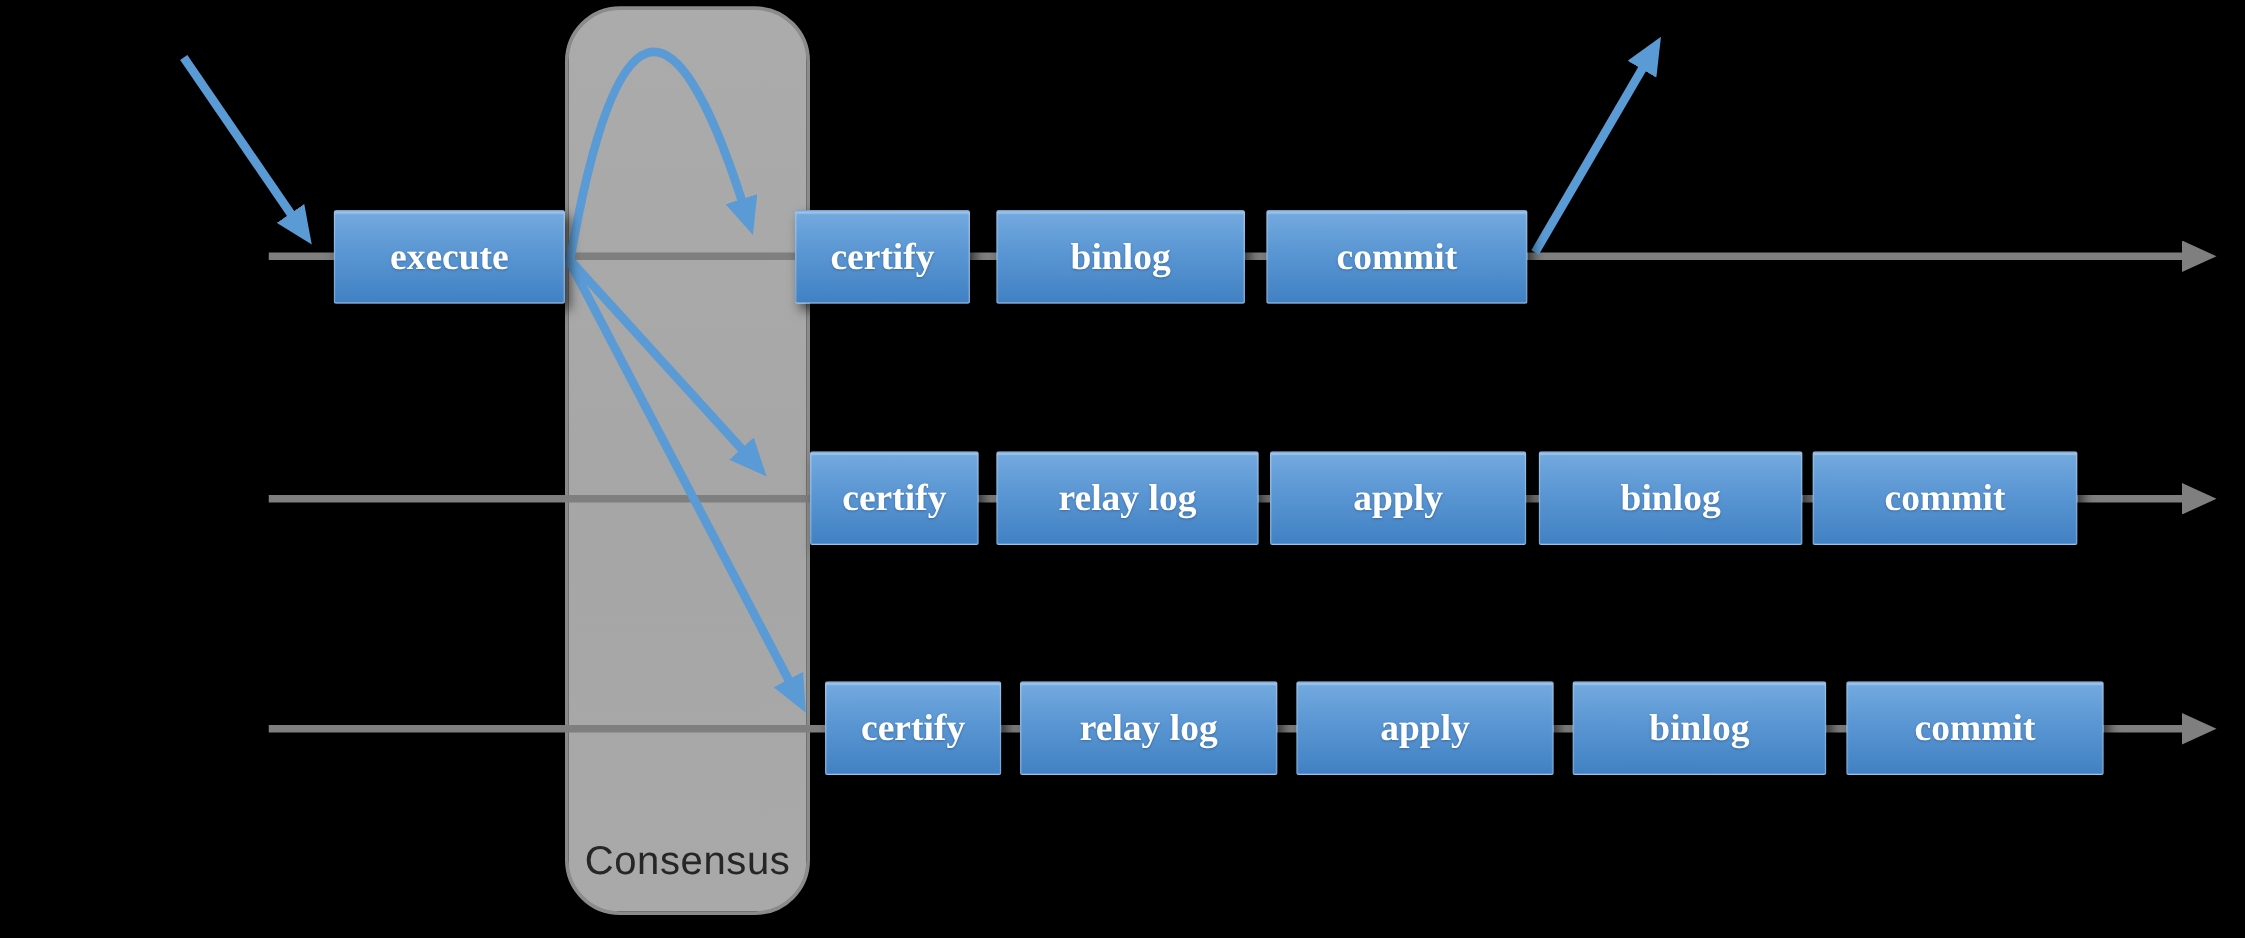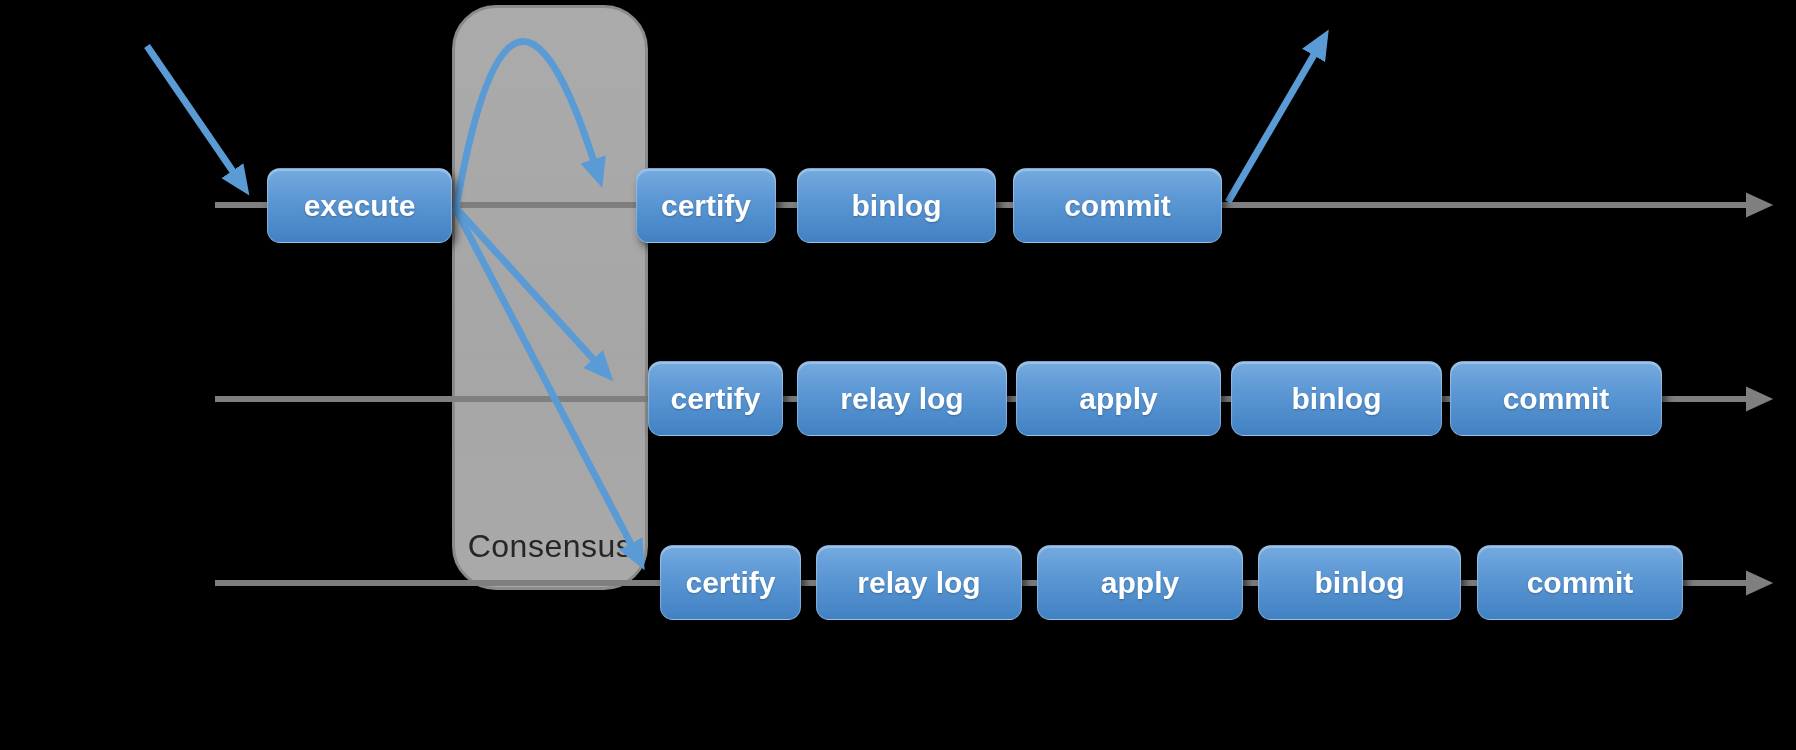--- a/index.html
+++ b/index.html
@@ -14,21 +14,21 @@
     height: 750px;
     background: #000;
     overflow: hidden;
   }
   
   .consensus {
     position: absolute;
     left: 452px;
     top: 5px;
     width: 196px;
-    height: 585px;
+    height: 727px;
     background: linear-gradient(180deg, #ababab 0%, #a6a6a6 60%, #a9a9a9 100%);
     border: 3px solid #8b8b8b;
     border-radius: 44px;
     box-sizing: border-box;
     box-shadow: 5px 5px 10px rgba(0,0,0,0.55);
   }
   .consensus-label {
     position: absolute;
     left: 0;
     right: 0;
@@ -42,34 +42,35 @@
     position: absolute;
     left: 0;
     top: 0;
     width: 1796px;
     height: 750px;
   }
   
   .box {
     position: absolute;
     height: 75px;
-    border-radius: 13px;
+    border-radius: 2px;
     background: linear-gradient(180deg, #74aadf 0%, #5a96d3 45%, #4181c3 100%);
     border: 1px solid rgba(255,255,255,0.28);
     box-sizing: border-box;
     box-shadow: 4px 5px 9px rgba(0,0,0,0.6),
                 inset 0 2px 1px rgba(255,255,255,0.30);
     display: flex;
     align-items: center;
     justify-content: center;
     color: #fff;
     font-weight: bold;
     font-size: 30px;
     text-shadow: 0 1px 2px rgba(0,0,0,0.25);
     white-space: nowrap;
+    font-family: Liberation Serif, serif;
   }
 </style>
 </head>
 <body>
 
 <div class="stage">
 
   <div class="consensus">
     <div class="consensus-label">Consensus</div>
   </div>

